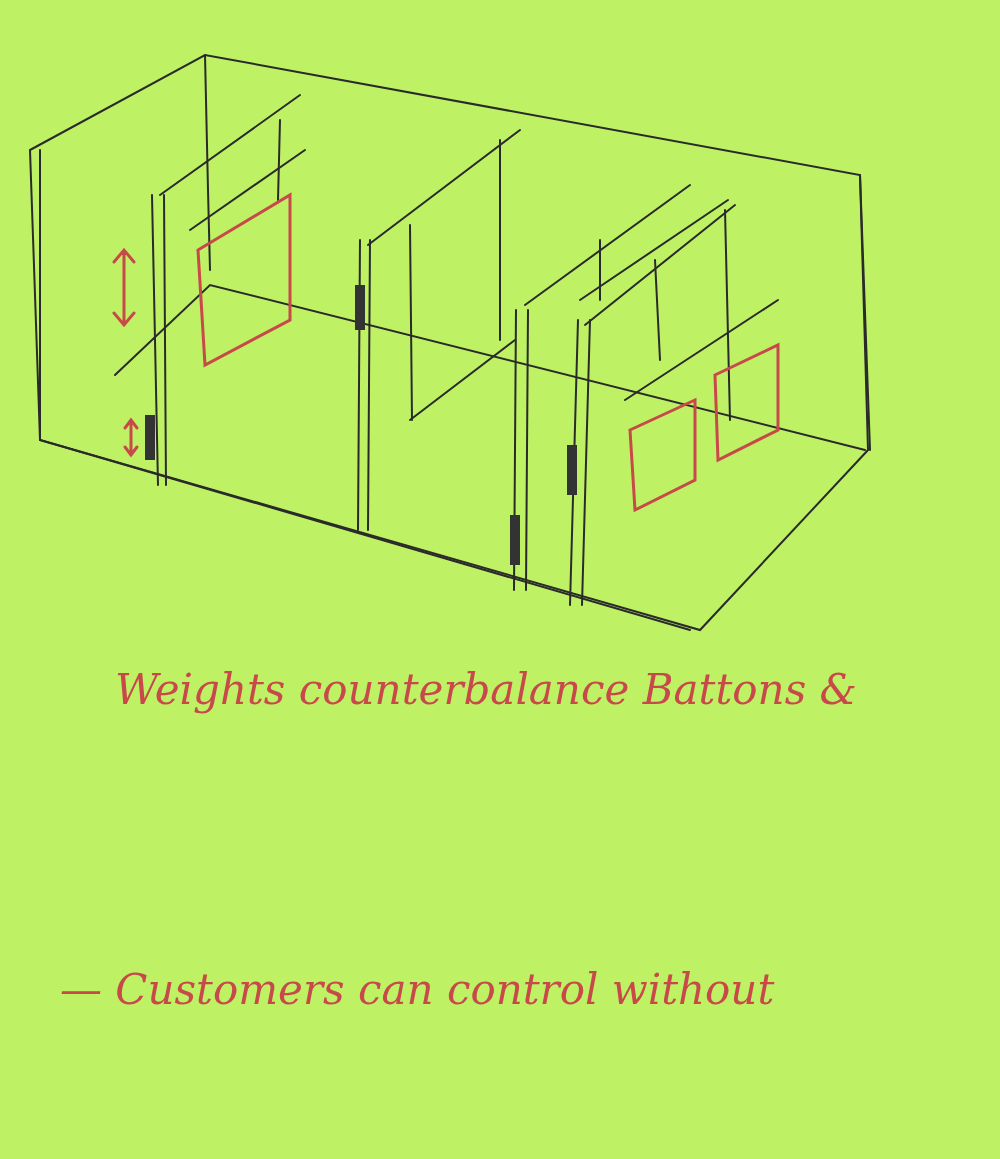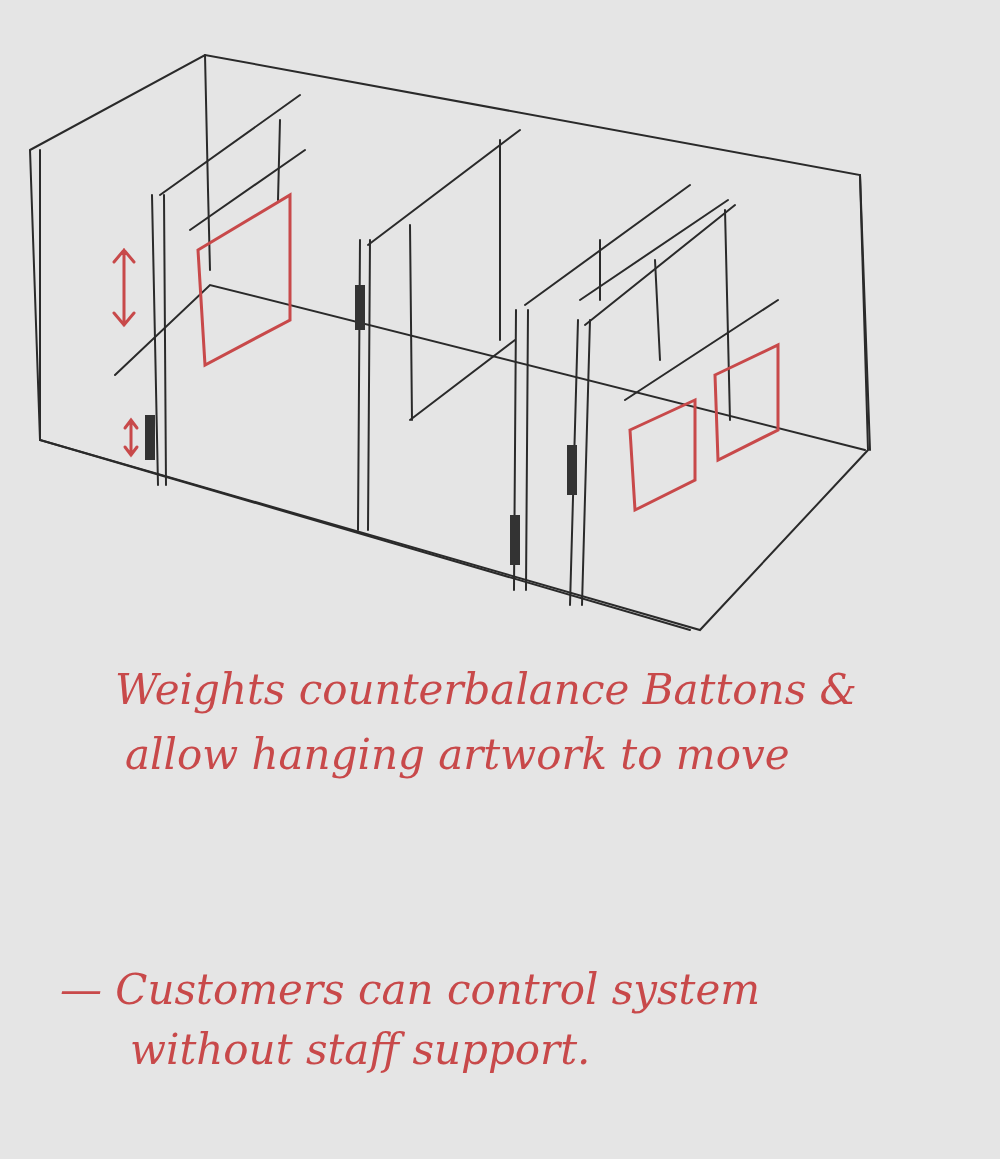--- a/index.html
+++ b/index.html
@@ -1,16 +1,16 @@
 <!DOCTYPE html>
 <html><head>
 <meta charset="utf-8">
 <style>
   html,body{margin:0;padding:0;background:#fff;}
-  #canvas{position:relative;width:1000px;height:1159px;background:#e5e5e5;overflow:hidden;}
+  #canvas{position:relative;width:1000px;height:1159px;background:#bef264;overflow:hidden;}
   svg{position:absolute;left:0;top:0;}
   .note{position:absolute;color:#c8494a;font-family:"DejaVu Serif",serif;font-style:italic;font-size:42px;line-height:70px;white-space:nowrap;}
 </style>
 </head>
 <body>
 
 <div id="canvas">
 <svg width="1000" height="1159" viewBox="0 0 1000 1159" fill="none" stroke-linecap="round">
   <g stroke="#2a2a2a" stroke-width="2">
 
@@ -56,16 +56,14 @@
   </g>
   <g stroke="#c8494a" stroke-width="3">
     <path d="M198 250 L290 195 L290 320 L205 365 Z"></path>
     <path d="M630 430 L695 400 L695 480 L635 510 Z"></path>
     <path d="M715 375 L778 345 L778 430 L718 460 Z"></path>
     <path d="M124 250 L124 325 M114 262 L124 250 L134 262 M114 313 L124 325 L134 313"></path>
     <path d="M131 420 L131 455 M125 428 L131 420 L137 428 M125 447 L131 455 L137 447"></path>
   </g>
 </svg>
 <div class="note" style="left:115px;top:655px;">Weights counterbalance Battons &amp;</div>
-<div class="note" style="left:125px;top:720px;">allow hanging artwork to move</div>
-<div class="note" style="left:60px;top:955px;">— Customers can control system</div>
-<div class="note" style="left:130px;top:1015px;">without staff support.</div>
+<div class="note" style="left:60px;top:955px;">— Customers can control without</div>
 </div>
 
 </body></html>

